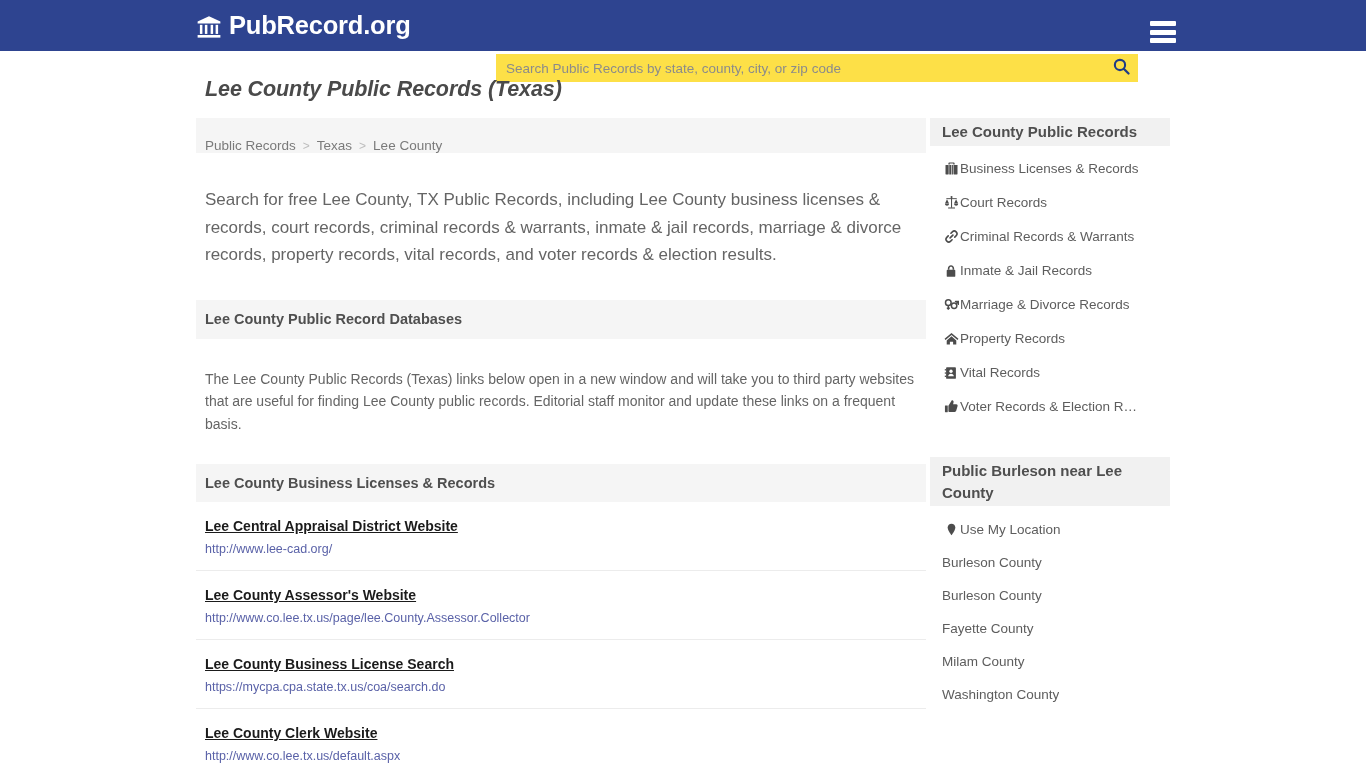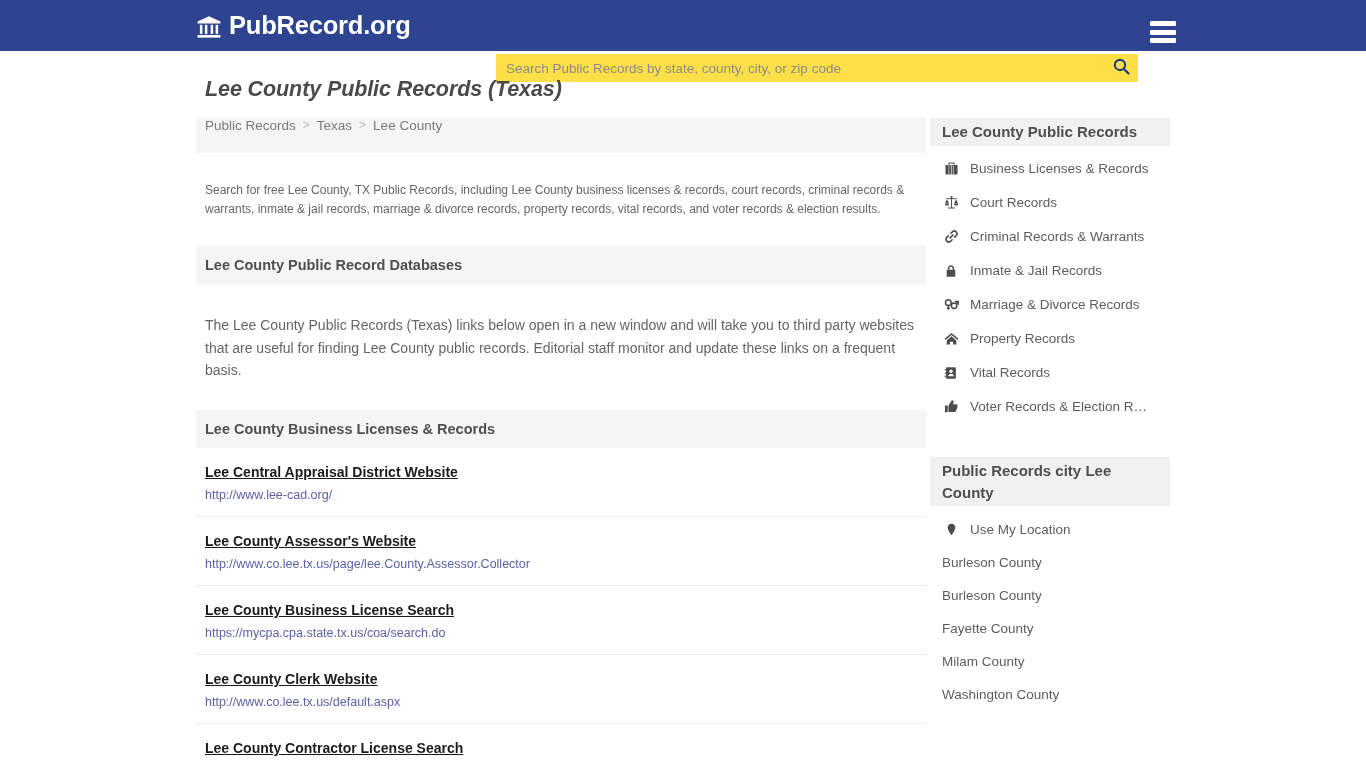--- a/index.html
+++ b/index.html
@@ -117,39 +117,39 @@
     color: #4a4a4a;
     letter-spacing: -0.1px;
     font-style: italic;
   }
 
   
   .breadcrumb {
     background: #f5f5f5;
     height: 35px;
     display: flex;
-    align-items: flex-start;
+    align-items: flex-end;
     padding: 0 9px;
     font-size: 13.5px;
     color: #7a7a7a;
   }
   .breadcrumb a {
     color: #7a7a7a;
     text-decoration: none;
     white-space: nowrap;
   }
   .breadcrumb .sep {
     margin: 0 7px;
     color: #bdbdbd;
     font-size: 12px;
   }
 
   .intro {
     padding: 16px 9px 14px 9px;
-    font-size: 12px;
+    font-size: 17px;
     line-height: 1.62;
     color: #656565;
   }
 
   .section-head {
     background: #f5f5f5;
     height: 39px;
     display: flex;
     align-items: center;
     padding: 0 9px;
@@ -195,21 +195,20 @@
     padding: 3px 12px;
     font-size: 15px;
     font-weight: bold;
     color: #4f4f4f;
     line-height: 1.45;
   }
   .side-list { margin: 0; padding: 6px 0 10px 0; list-style: none; }
   .side-item {
     display: flex;
     align-items: center;
-    gap: 10px;
     padding: 9px 12px;
     font-size: 13.5px;
     color: #5d5d5d;
     text-decoration: none;
     white-space: nowrap;
     overflow: hidden;
   }
   .side-item .ico {
     flex: 0 0 18px;
     width: 18px;
@@ -426,21 +425,21 @@
                   <rect x="1" y="6.8" width="3" height="7.2" rx=".4"></rect>
                   <path d="M4.7 7.2 8 1.8c.2-.4.6-.5 1-.4.9.3 1.4 1.2 1.2 2.1l-.5 2h3.4c1 0 1.7 1 1.4 1.9l-1.5 5.2c-.2.7-.8 1.2-1.6 1.2H5.5c-.4 0-.8-.4-.8-.8z"></path>
                 </svg>
           </span>
           <span class="label-truncate">Voter Records &amp; Election R…</span>
         </a>
           </li>
       </ul>
 
       <div class="side-block-2">
-        <div class="side-head">Public Records city Lee County</div>
+        <div class="side-head">Public Burleson near Lee County</div>
         <ul class="side-list">
           <li>
               <a class="side-item" href="#">
             <span class="ico">
               <svg viewBox="0 0 16 16" width="13" height="15" fill="#4c4c4c">
                     <path d="M8 .9c-2.6 0-4.7 2.1-4.7 4.7 0 3.5 4.7 9.5 4.7 9.5s4.7-6 4.7-9.5C12.7 3 10.6.9 8 .9z"></path>
                   </svg>
             </span>
             <span class="label-truncate">Use My Location</span>
           </a>

